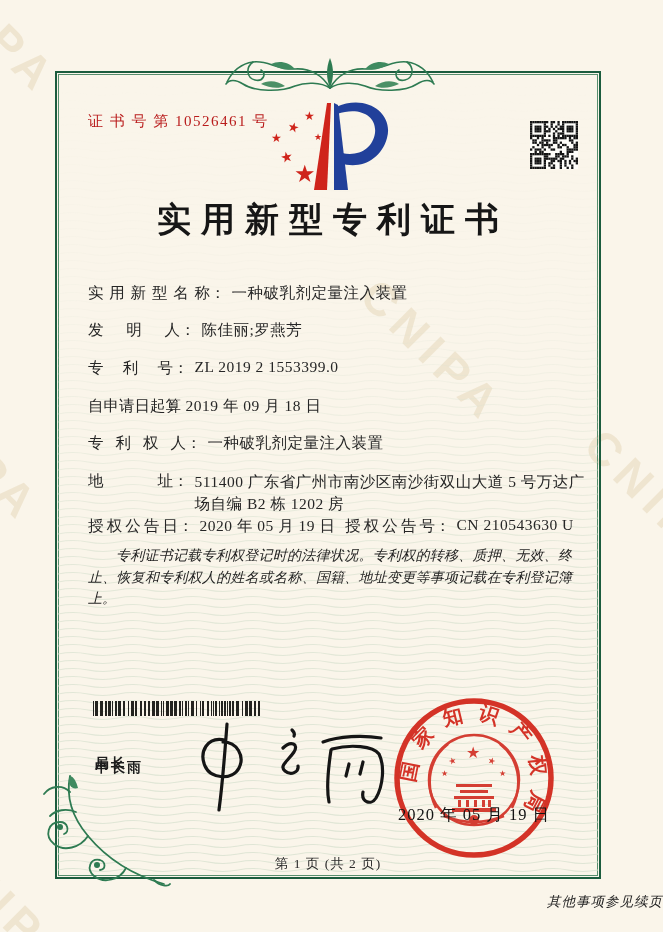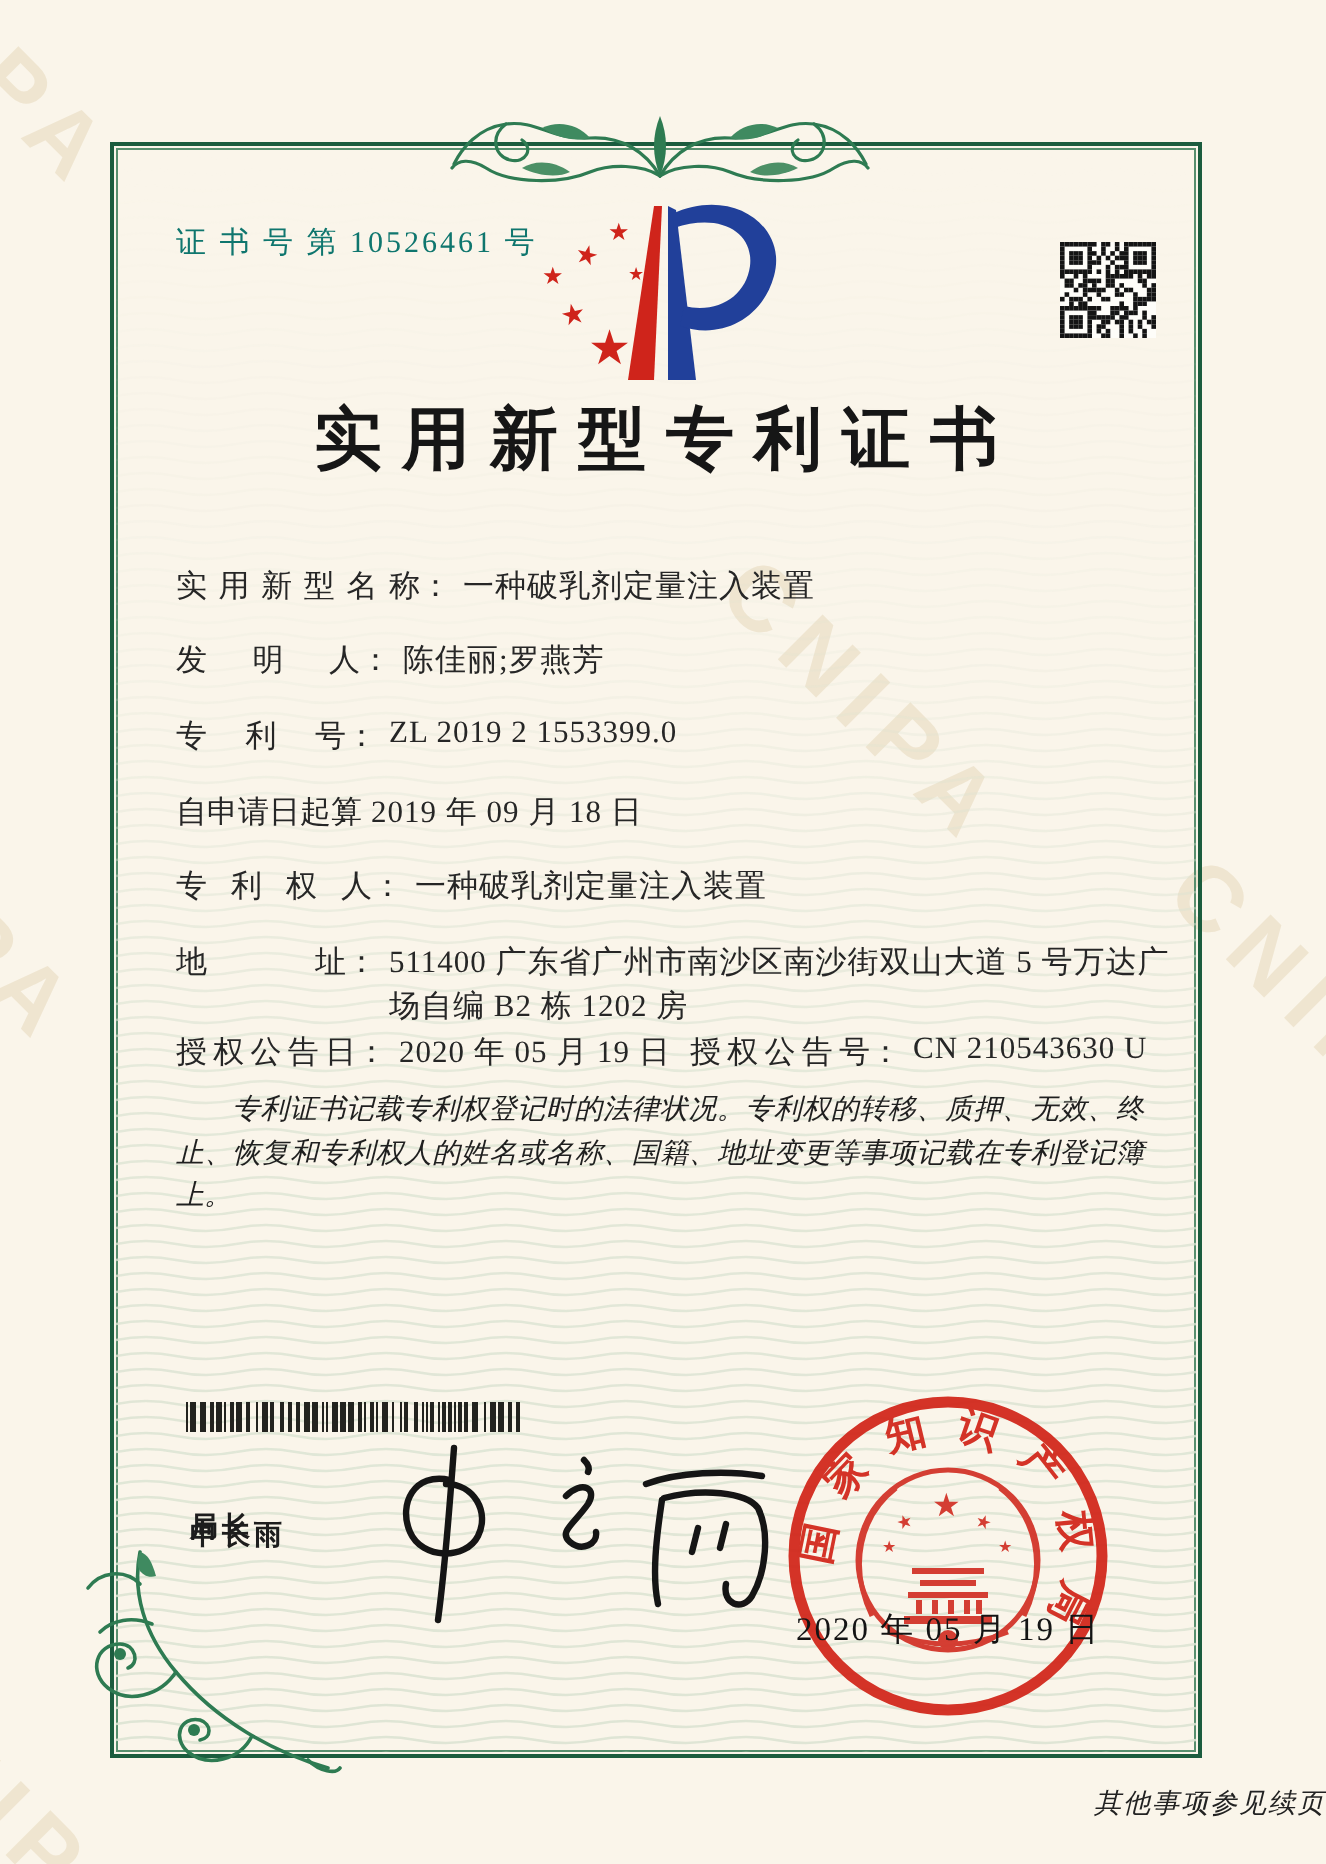--- a/index.html
+++ b/index.html
@@ -8,21 +8,21 @@
   
   .wm{position:absolute;font-family:"Liberation Sans","DejaVu Sans",sans-serif;
       font-weight:bold;font-size:46px;letter-spacing:8px;color:#efe5d0;
       transform:rotate(45deg);transform-origin:left top;white-space:nowrap;pointer-events:none;}
   
   .frame{position:absolute;left:55px;top:71px;width:546px;height:808px;
          border:2px solid #1b5c3e;box-sizing:border-box;}
   .frame::after{content:'';position:absolute;inset:1px;border:1.5px solid #578f6e;}
   .waves{position:absolute;left:58px;top:74px;pointer-events:none;}
   
-  .certno{position:absolute;left:88px;top:112px;font-size:15px;letter-spacing:1.5px;color:#0f766e;}
+  .certno{position:absolute;left:88px;top:112px;font-size:15px;letter-spacing:1.5px;color:#b91c1c;}
   .logo{position:absolute;left:270px;top:100px;}
   .qr{position:absolute;left:530px;top:121px;}
   .title{position:absolute;left:55px;top:197px;width:546px;text-align:center;
          font-size:34px;font-weight:bold;letter-spacing:10px;text-indent:10px;color:#161616;}
   
   .row{position:absolute;left:88px;font-size:15.5px;color:#262626;white-space:nowrap;}
   .lbl{display:inline-block;text-align:justify;text-align-last:justify;vertical-align:top;}
   .colon{display:inline-block;vertical-align:top;}
   .val{display:inline-block;vertical-align:top;margin-left:6px;letter-spacing:.5px;}
   .w0{width:122px}.w1{width:92px}.w2{width:85px}.w3{width:76px}.w4{width:98px}.w5{width:85px}.w6{width:90px}
@@ -496,15 +496,16 @@
       </g>
       <g stroke="#d3352a" stroke-width="2.5" fill="none">
         <path d="M52,120 C40,95 46,70 64,56"></path>
         <path d="M128,120 C140,95 134,70 116,56"></path>
         <path d="M60,128 Q90,140 120,128"></path>
       </g>
     </g>
   </svg>
   <div class="sealdate">2020 年 05 月 19 日</div>
 
+  <div class="pagefoot">第 1 页 (共 2 页)</div>
   <div class="note">其他事项参见续页</div>
 
 </div>
 
 </body></html>

